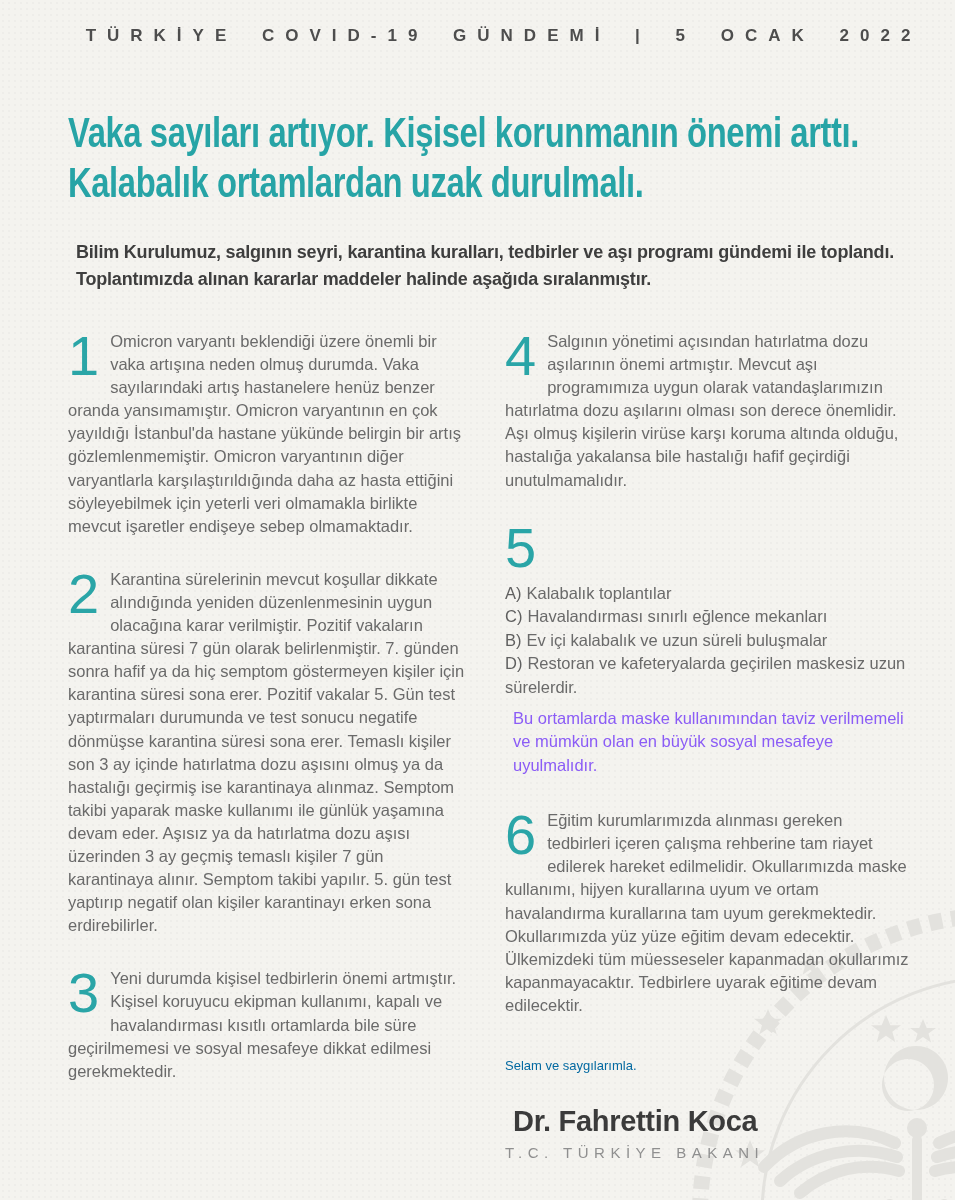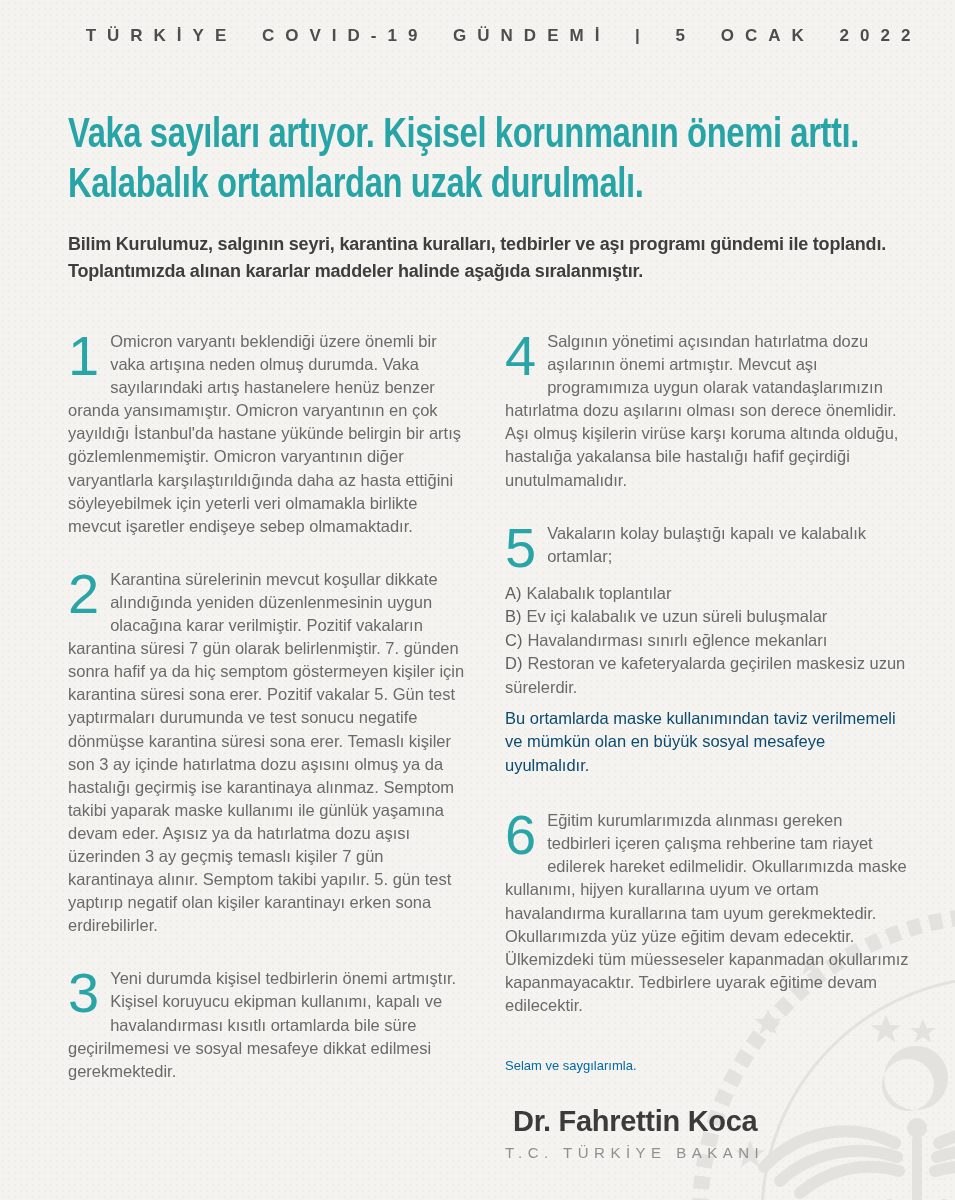--- a/index.html
+++ b/index.html
@@ -14,37 +14,37 @@
   .masthead{
     position:absolute;top:26px;left:0;width:100%;text-align:center;z-index:1;
     font-size:17px;font-weight:bold;letter-spacing:11px;word-spacing:9px;color:#4d4d4d;padding-left:26px;
   }
   .headline{
     position:absolute;top:108px;left:68px;width:1080px;margin:0;z-index:1;
     transform:scaleX(0.78);transform-origin:left top;
     font-size:42px;line-height:1.2;font-weight:bold;letter-spacing:-0.5px;color:#27a4a6;
   }
   .intro{
-    position:absolute;top:231px;left:68px;width:848px;margin:0;z-index:1;
+    position:absolute;top:231px;left:68px;width:848px;margin:8px;z-index:1;
     font-size:18px;font-weight:bold;line-height:1.5;letter-spacing:-0.2px;color:#3e3e3e;
   }
   .columns{
     position:absolute;top:330px;left:68px;width:842px;z-index:1;
     display:grid;grid-template-columns:1fr 1fr;column-gap:32px;align-items:start;
   }
   .item{color:#6a6a6a;font-size:16.5px;line-height:1.4;margin:0 0 30px 0;}
   .item::after{content:"";display:block;clear:both;}
   .num{
     float:left;font-size:56px;line-height:0.86;font-weight:400;
     color:#2aa5a7;margin:2px 11px 2px 0;
   }
   .options{margin:8px 0;}
   .option{color:#6a6a6a;font-size:16.5px;line-height:1.42;}
   .opt-label{color:#5f5f5f;margin-right:5px;}
-  .note{color:#0c4a6e;font-size:16.5px;line-height:1.42;margin:0 0 32px 0;}
+  .note{color:#8b5cf6;font-size:16.5px;line-height:1.42;margin:0 0 32px 8px;}
   .closing{color:#0369a1;font-size:13px;line-height:1.4;margin:40px 0 0 0;}
   .sig{margin-top:30px;}
   .sig-name{font-size:29px;font-weight:bold;color:#3b3b3b;letter-spacing:-0.3px;margin-left:8px;}
   .sig-title{font-size:15px;letter-spacing:5.5px;color:#8f8f8f;margin-top:6px;}
 </style>
 </head>
 <body>
 
 <svg class="watermark" viewBox="0 0 620 620" aria-hidden="true">
   <defs>
@@ -103,31 +103,30 @@
     </div>
   </div>
 
   <div class="col">
     <div class="item">
       <span class="num">4</span>
       <span>Salgının yönetimi açısından hatırlatma dozu aşılarının önemi artmıştır. Mevcut aşı programımıza uygun olarak vatandaşlarımızın hatırlatma dozu aşılarını olması son derece önemlidir. Aşı olmuş kişilerin virüse karşı koruma altında olduğu, hastalığa yakalansa bile hastalığı hafif geçirdiği unutulmamalıdır.</span>
     </div>
     <div class="item" style="margin-bottom:0;">
       <span class="num">5</span>
-      <span>Vakaların kolay bulaştığı kapalı ve kalabalık ortamlar;</span>
     </div>
     <div class="options">
       <div class="option">
         <span class="opt-label">A)</span><span>Kalabalık toplantılar</span>
       </div>
       <div class="option">
-        <span class="opt-label">B)</span><span>Ev içi kalabalık ve uzun süreli buluşmalar</span>
+        <span class="opt-label">C)</span><span>Havalandırması sınırlı eğlence mekanları</span>
       </div>
       <div class="option">
-        <span class="opt-label">C)</span><span>Havalandırması sınırlı eğlence mekanları</span>
+        <span class="opt-label">B)</span><span>Ev içi kalabalık ve uzun süreli buluşmalar</span>
       </div>
       <div class="option">
         <span class="opt-label">D)</span><span>Restoran ve kafeteryalarda geçirilen maskesiz uzun sürelerdir.</span>
       </div>
     </div>
     <p class="note">Bu ortamlarda maske kullanımından taviz verilmemeli ve mümkün olan en büyük sosyal mesafeye uyulmalıdır.</p>
     <div class="item">
       <span class="num">6</span>
       <span>Eğitim kurumlarımızda alınması gereken tedbirleri içeren çalışma rehberine tam riayet edilerek hareket edilmelidir. Okullarımızda maske kullanımı, hijyen kurallarına uyum ve ortam havalandırma kurallarına tam uyum gerekmektedir. Okullarımızda yüz yüze eğitim devam edecektir. Ülkemizdeki tüm müesseseler kapanmadan okullarımız kapanmayacaktır. Tedbirlere uyarak eğitime devam edilecektir.</span>
     </div>

